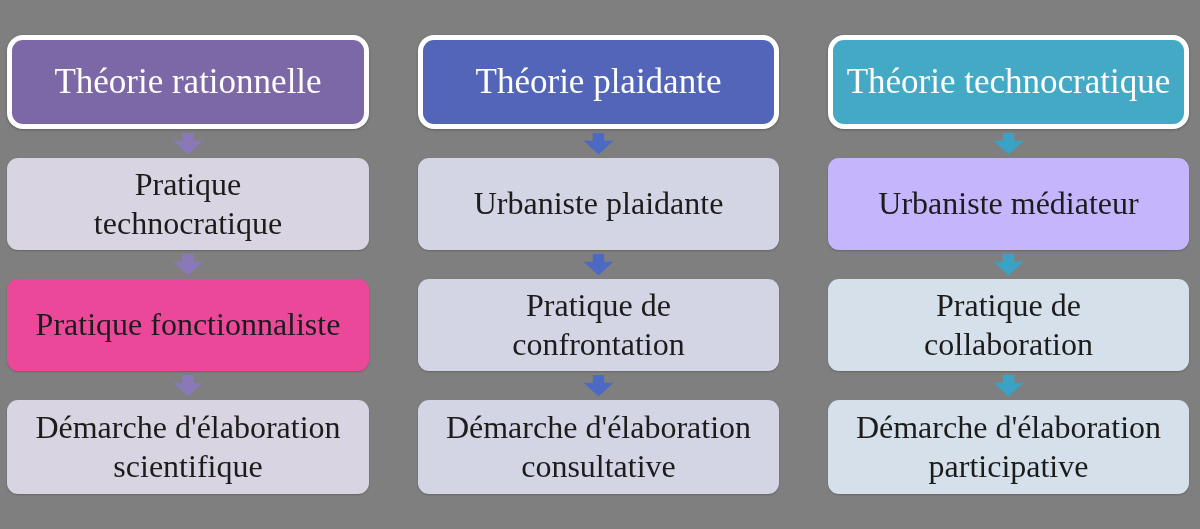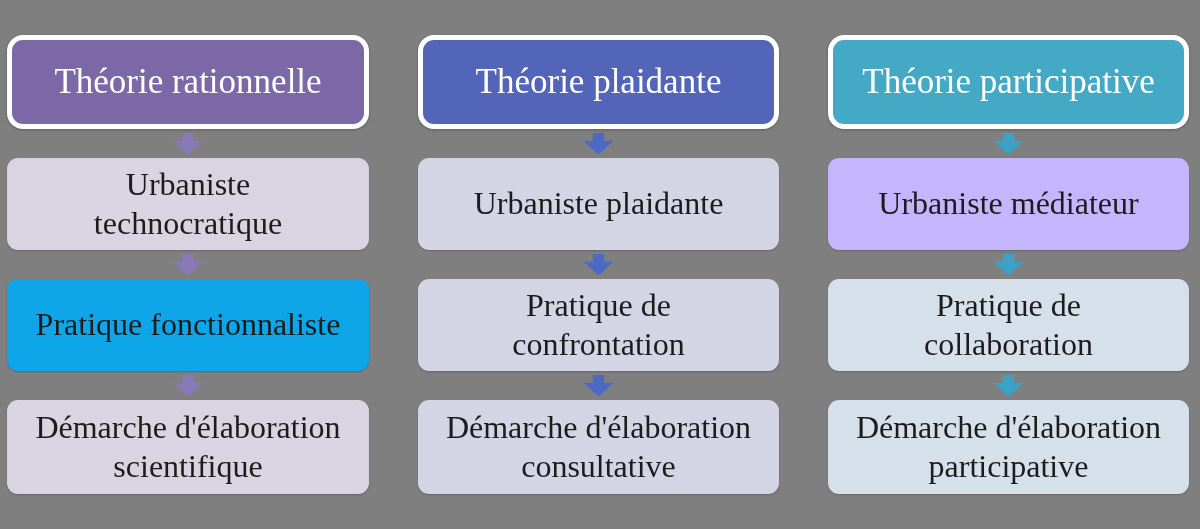--- a/index.html
+++ b/index.html
@@ -64,26 +64,26 @@
 </head>
 <body>
 
 <div class="canvas" style="background-color: rgb(127, 127, 127);">
 
   <div class="col col-1">
     <div class="theory-header" style="background-color: rgb(124, 104, 166);">Théorie rationnelle</div>
     <div class="arrow-slot">
       <div class="down-arrow" style="background-color: rgb(138, 121, 184);"></div>
     </div>
-    <div class="item-box row-1" style="background-color: rgb(216, 212, 225);">Urbaniste
+    <div class="item-box row-1" style="background-color: rgb(216, 212, 225);">Pratique
 technocratique</div>
     <div class="arrow-slot">
       <div class="down-arrow" style="background-color: rgb(138, 121, 184);"></div>
     </div>
-    <div class="item-box row-2" style="background-color: #0ea5e9;">Pratique fonctionnaliste</div>
+    <div class="item-box row-2" style="background-color: #ec4899;">Pratique fonctionnaliste</div>
     <div class="arrow-slot">
       <div class="down-arrow" style="background-color: rgb(138, 121, 184);"></div>
     </div>
     <div class="item-box row-3" style="background-color: rgb(216, 212, 225);">Démarche d'élaboration
 scientifique</div>
   </div>
 
   <div class="col col-2">
     <div class="theory-header" style="background-color: rgb(83, 101, 184);">Théorie plaidante</div>
     <div class="arrow-slot">
@@ -96,21 +96,21 @@
     <div class="item-box row-2" style="background-color: rgb(211, 212, 228);">Pratique de
 confrontation</div>
     <div class="arrow-slot">
       <div class="down-arrow" style="background-color: rgb(76, 106, 196);"></div>
     </div>
     <div class="item-box row-3" style="background-color: rgb(211, 212, 228);">Démarche d'élaboration
 consultative</div>
   </div>
 
   <div class="col col-3">
-    <div class="theory-header" style="background-color: rgb(68, 169, 197);">Théorie participative</div>
+    <div class="theory-header" style="background-color: rgb(68, 169, 197);">Théorie technocratique</div>
     <div class="arrow-slot">
       <div class="down-arrow" style="background-color: rgb(57, 162, 197);"></div>
     </div>
     <div class="item-box row-1" style="background-color: #c4b5fd;">Urbaniste médiateur</div>
     <div class="arrow-slot">
       <div class="down-arrow" style="background-color: rgb(57, 162, 197);"></div>
     </div>
     <div class="item-box row-2" style="background-color: rgb(213, 224, 234);">Pratique de
 collaboration</div>
     <div class="arrow-slot">

